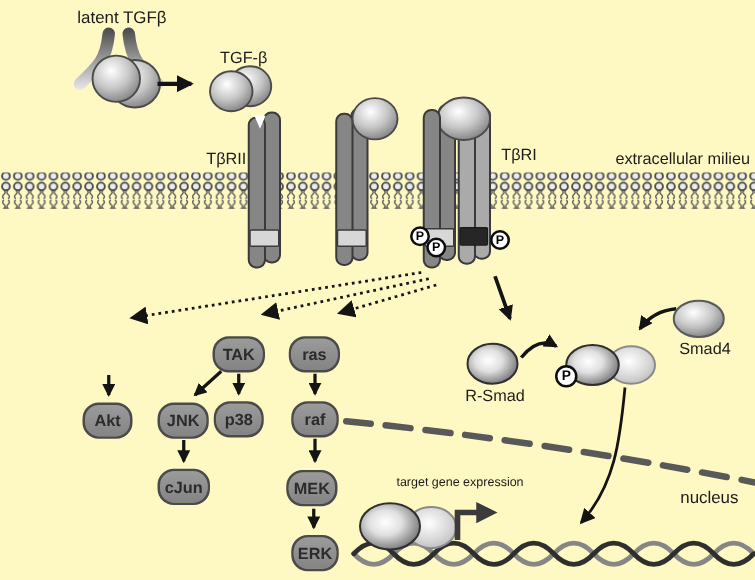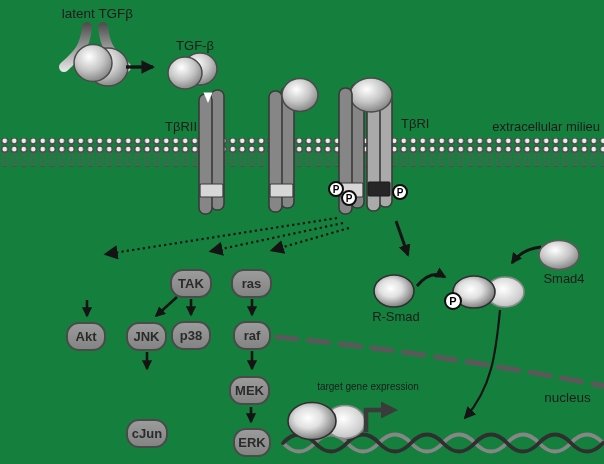--- a/index.html
+++ b/index.html
@@ -1,16 +1,16 @@
 <!DOCTYPE html>
 <html><head>
 <meta charset="utf-8">
 <style>
   html,body{margin:0;padding:0;background:#fff;}
-  .stage{position:relative;width:604px;height:464px;background:#15803d;overflow:hidden;
+  .stage{position:relative;width:604px;height:464px;background:#fef9c3;overflow:hidden;
          font-family:"Liberation Sans", sans-serif;}
   .stage svg{position:absolute;left:0;top:0;z-index:1;}
   .lbl{position:absolute;z-index:2;color:#1b1b1b;font-size:13px;line-height:1.1;white-space:nowrap;}
   .lbl.c{text-align:center;}
   .lbl.r{text-align:right;}
   .node{position:absolute;z-index:2;height:29px;border-radius:13px;box-sizing:border-box;
         background:linear-gradient(180deg,#9b9b9b,#848484);border:2px solid #4a4a4a;
         display:flex;align-items:center;justify-content:center;
         font-size:13px;font-weight:bold;color:#2b2b2b;}
   .pc{position:absolute;z-index:3;background:#ffffff;border:2px solid #0d0d0d;border-radius:50%;
@@ -156,21 +156,21 @@
   <div class="lbl r" style="left:455px;top:120px;width:145px;">extracellular milieu</div>
   <div class="lbl c" style="left:366px;top:310px;width:60px;">R-Smad</div>
   <div class="lbl c" style="left:534px;top:272px;width:60px;">Smad4</div>
   <div class="lbl c" style="left:295px;top:381px;width:146px;font-size:10px;">target gene expression</div>
   <div class="lbl c" style="left:535px;top:391px;width:65px;font-size:13.5px;">nucleus</div>
 
   <div class="node" style="left:66px;top:322px;width:40px;">Akt</div>
   <div class="node" style="left:170px;top:269px;width:42px;">TAK</div>
   <div class="node" style="left:126px;top:322px;width:41px;">JNK</div>
   <div class="node" style="left:171px;top:321px;width:40px;">p38</div>
-  <div class="node" style="left:126px;top:375px;width:42px;margin-top:44px;">cJun</div>
+  <div class="node" style="left:126px;top:375px;width:42px;">cJun</div>
   <div class="node" style="left:231px;top:269px;width:41px;">ras</div>
   <div class="node" style="left:233px;top:321px;width:38px;">raf</div>
   <div class="node" style="left:229px;top:376px;width:41px;">MEK</div>
   <div class="node" style="left:233px;top:428px;width:38px;">ERK</div>
 
   <div class="pc" style="left:328px;top:181px;width:16px;height:16px;font-size:10px;">P</div>
   <div class="pc" style="left:341px;top:190px;width:16px;height:16px;font-size:10px;">P</div>
   <div class="pc" style="left:392px;top:184px;width:16px;height:16px;font-size:10px;">P</div>
   <div class="pc" style="left:444px;top:292px;width:18px;height:18px;font-size:11px;">P</div>
 

